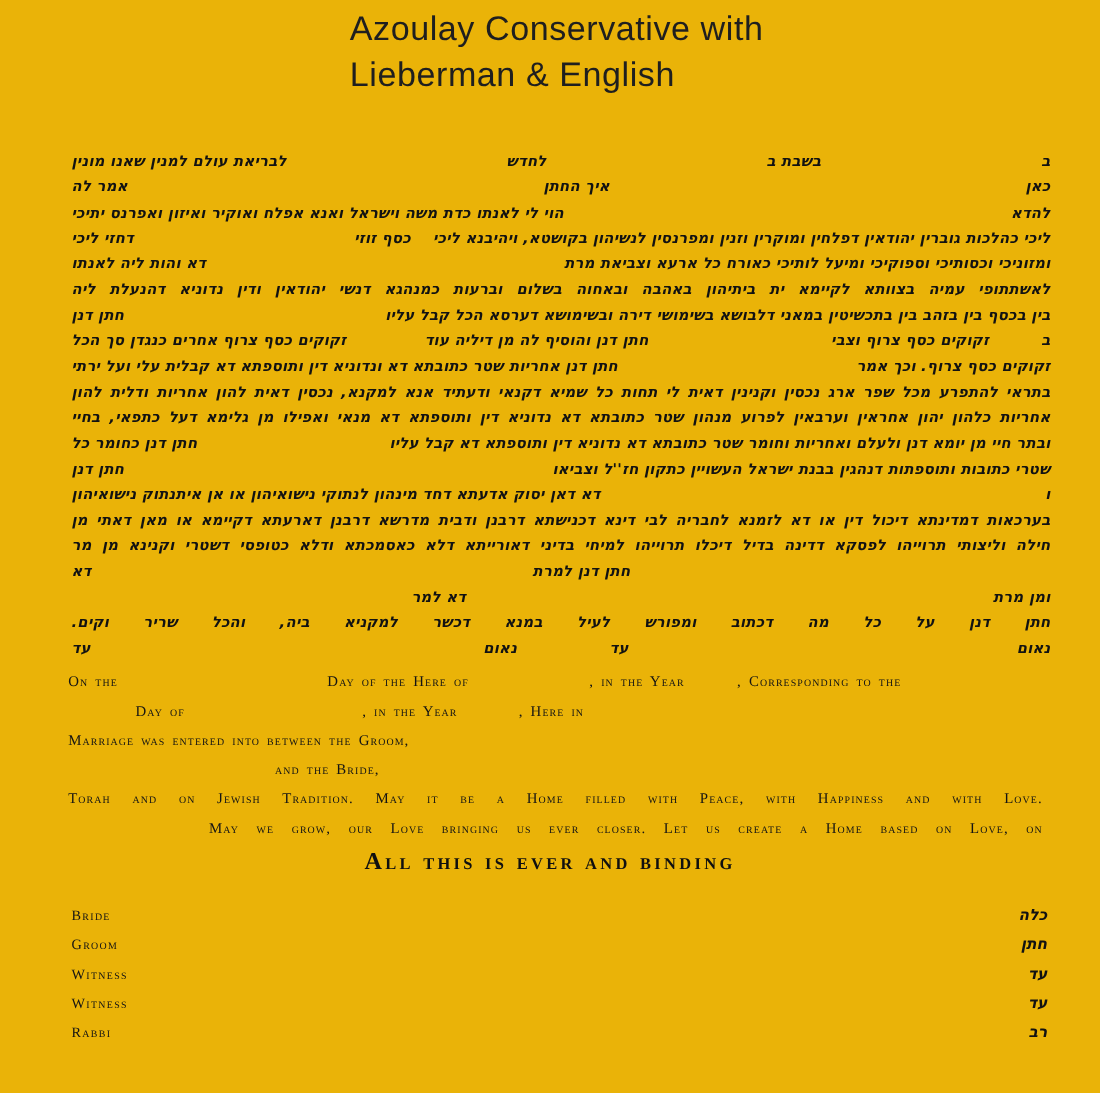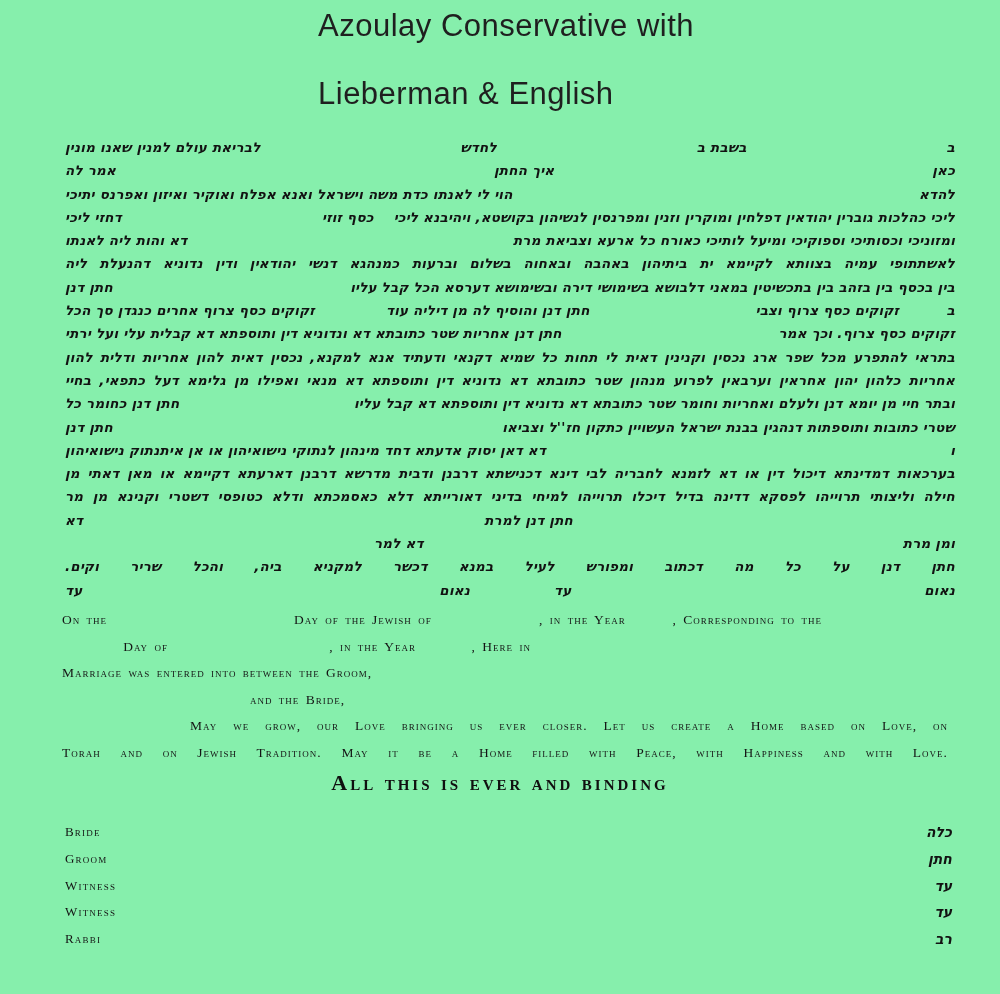--- a/index.html
+++ b/index.html
@@ -1,25 +1,25 @@
 <!DOCTYPE html>
 <html lang="en"><head>
 <meta charset="utf-8">
 <title>Azoulay Conservative with Lieberman &amp; English</title>
 <style>
   html,body{margin:0;padding:0;background:#ffffff;}
   body{width:1000px;height:994px;position:relative;overflow:hidden;}
 
-  .page{position:absolute;inset:0;background:#86efac;}
+  .page{position:absolute;inset:0;background:#eab308;}
 
   
   .title{position:absolute;left:318px;top:6px;font-family:"Liberation Sans",sans-serif;
          font-size:31px;color:#1f1f1f;letter-spacing:.5px;font-weight:400;}
   .title .t1{display:block;line-height:40px;}
-  .title .t2{display:block;line-height:40px;margin-top:28px;}
+  .title .t2{display:block;line-height:40px;margin-top:2px;}
 
   
   .heb{position:absolute;left:65px;top:136px;width:890px;direction:rtl;
        font-family:"DejaVu Sans",sans-serif;font-weight:700;font-style:italic;
        font-size:13.5px;color:#121212;line-height:23.3px;letter-spacing:.2px;}
   .hl{display:flex;align-items:baseline;height:23.3px;white-space:nowrap;}
   .hl span{flex:0 0 auto;text-align:right;}
   .sb{justify-content:space-between;}
   .sp{flex:1 1 0;min-width:0;}
   .fill{height:23.3px;text-align:justify;text-align-last:justify;white-space:normal;}
@@ -140,40 +140,40 @@
       <span>נאום</span>
       <span class="sp" style="flex:4.25"></span>
       <span>עד</span>
     </div>
   </section>
 
   <section class="eng">
     <div class="erow">
       <span>On the</span>
       <span class="sp" style="flex:4"></span>
-      <span>Day of the Jewish of</span>
+      <span>Day of the Here of</span>
       <span class="sp" style="flex:2.3"></span>
       <span>, in the Year</span>
       <span class="sp" style="flex:1"></span>
       <span>, Corresponding to the</span>
       <span class="sp" style="flex:2.7"></span>
     </div>
     <div class="erow">
       <span class="sp" style="flex:1.1"></span>
       <span>Day of</span>
       <span class="sp" style="flex:2.9"></span>
       <span>, in the Year</span>
       <span class="sp" style="flex:1"></span>
       <span>, Here in</span>
       <span class="sp" style="flex:7.5"></span>
     </div>
     <div class="eblock">Marriage was entered into between the Groom,</div>
     <div class="eblock indent-bride">and the Bride,</div>
+    <div class="eblock just">Torah and on Jewish Tradition. May it be a Home filled with Peace, with Happiness and with Love.</div>
     <div class="eblock just indent-may">May we grow, our Love bringing us ever closer. Let us create a Home based on Love, on</div>
-    <div class="eblock just">Torah and on Jewish Tradition. May it be a Home filled with Peace, with Happiness and with Love.</div>
   </section>
 
   <div class="heading">All this is ever and binding</div>
 
   <section class="signs">
     <div class="srow">
       <span class="slabel">Bride</span>
       <span class="sheb" dir="rtl" lang="he">כלה</span>
     </div>
     <div class="srow">

